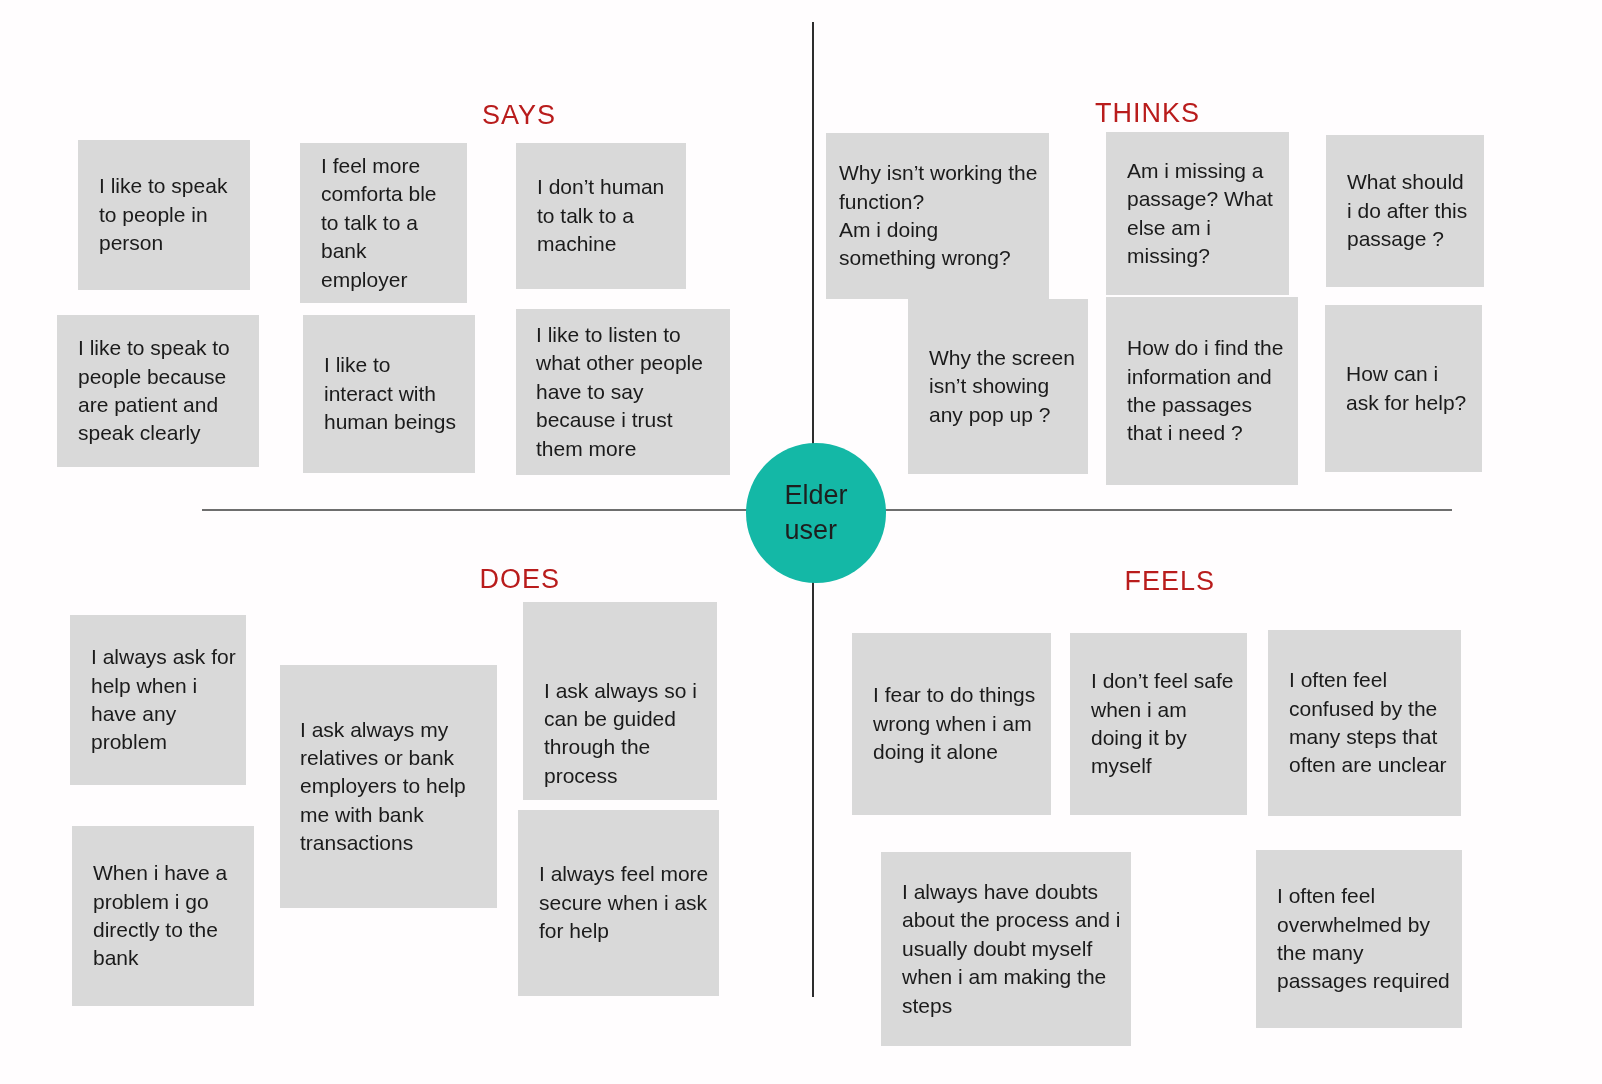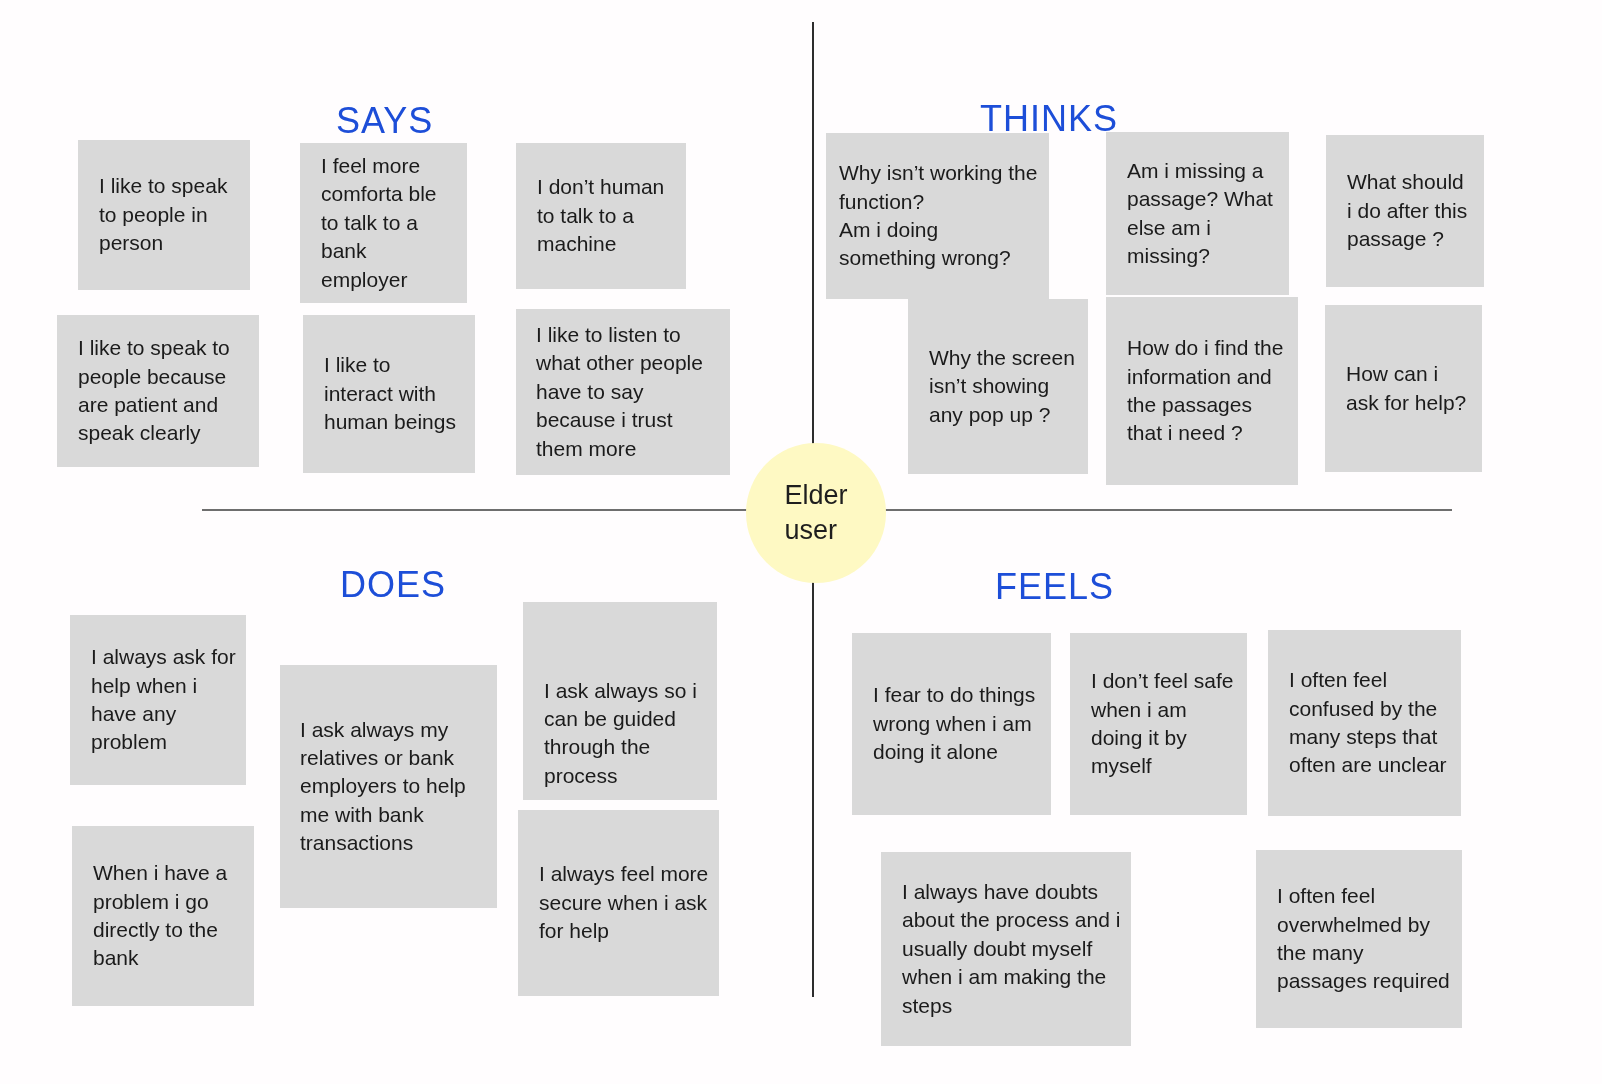--- a/index.html
+++ b/index.html
@@ -25,46 +25,46 @@
   }
   .axis-h {
     position: absolute;
     left: 202px; top: 509px;
     width: 1250px; height: 2px;
     background: #6E6E6E;
   }
   .q-title {
     position: absolute;
     width: 220px;
-    text-align: left;
-    font-size: 36px;
+    text-align: right;
+    font-size: 27px;
     font-weight: 500;
     letter-spacing: 1px;
-    color: #1d4ed8;
+    color: #b91c1c;
   }
   .note {
     position: absolute;
     background: #D9D9D9;
     color: #1B1B1B;
     display: flex;
     align-items: center;
     box-sizing: border-box;
     padding: 10px 10px 10px 21px;
     font-size: 21px;
     line-height: 1.35;
   }
   .note span {
     white-space: pre-line;
   }
   .center-circle {
     position: absolute;
     left: 746px; top: 443px;
     width: 140px; height: 140px;
     border-radius: 50%;
-    background: #fef9c3;
+    background: #14b8a6;
     display: flex;
     align-items: center;
     justify-content: center;
   }
   .center-text {
     font-size: 27px;
     line-height: 1.3;
     color: #1E1E1E;
     text-align: left;
   }

